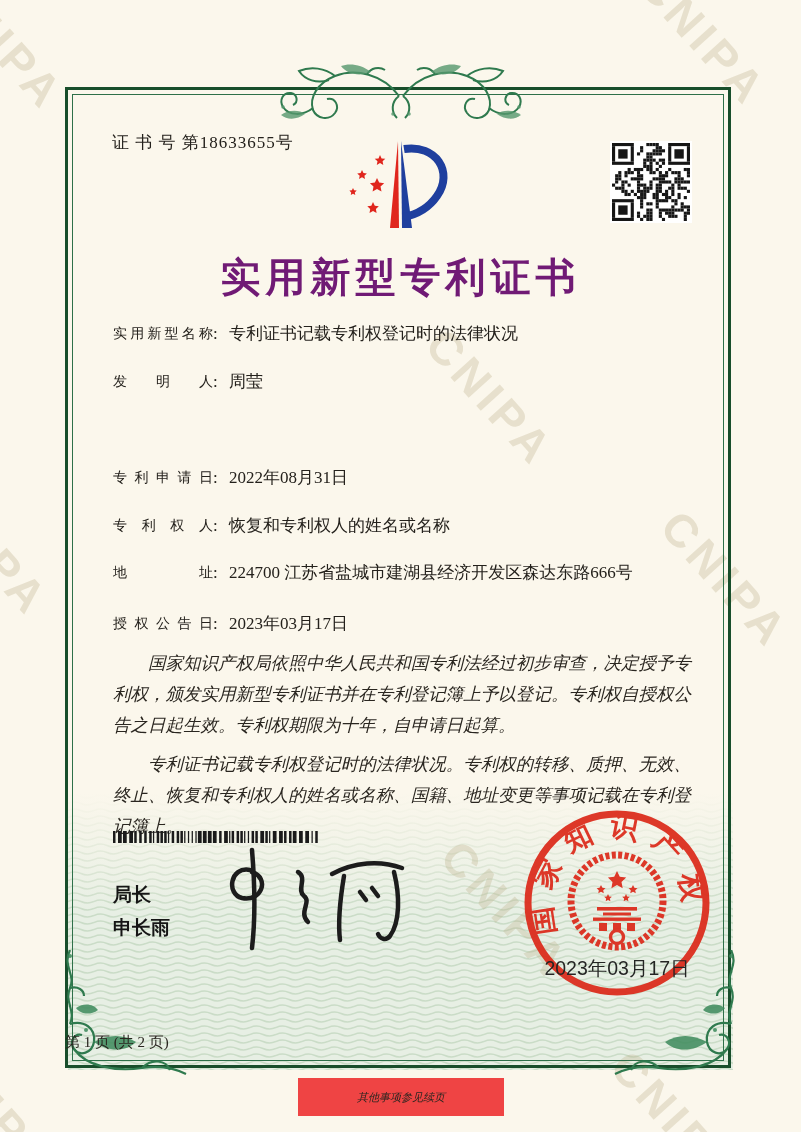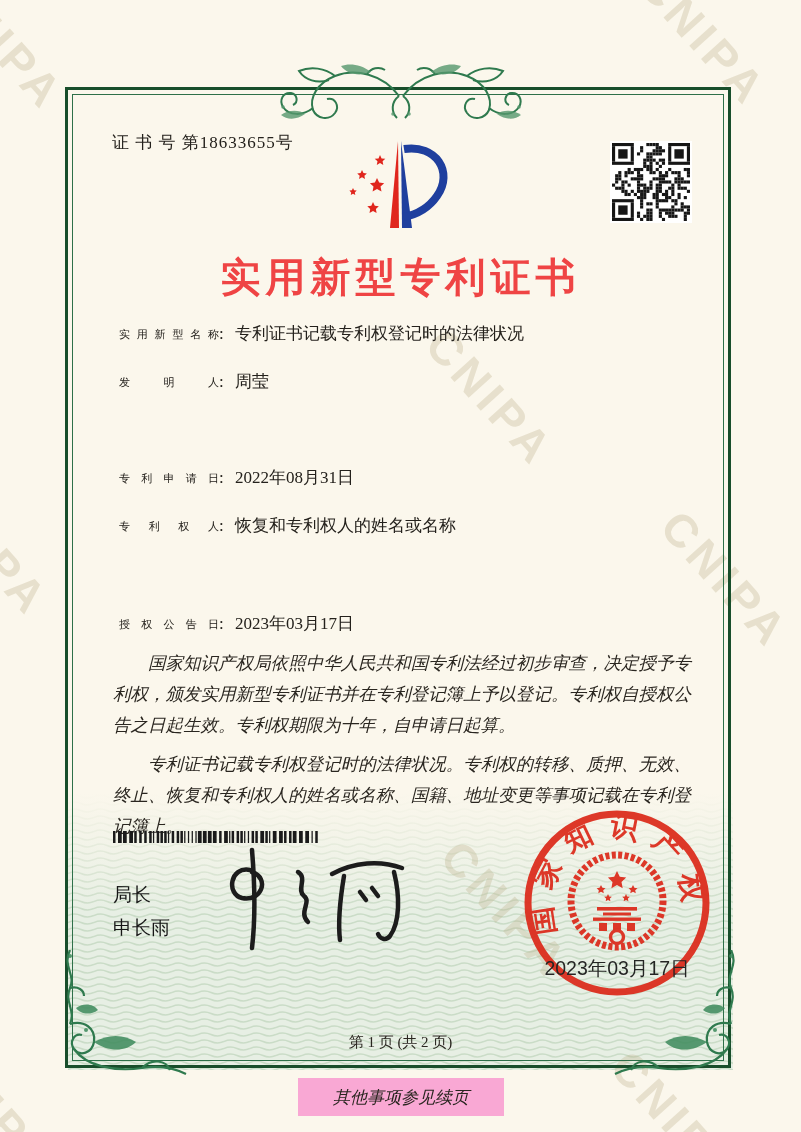--- a/index.html
+++ b/index.html
@@ -27,40 +27,40 @@
     border:3px solid #184e2b;z-index:3;box-sizing:border-box;}
   .b-inner{position:absolute;left:72px;top:94px;width:652px;height:967px;
     border:1px solid #2e7049;z-index:3;box-sizing:border-box;}
   .ornament{position:absolute;z-index:4;}
   
   .content{position:absolute;inset:0;z-index:5;border-radius:8px;}
   .cert-no{position:absolute;left:112px;top:131px;font-size:17px;letter-spacing:1px;}
   .logo{position:absolute;left:340px;top:136px;width:120px;height:102px;}
   .qr{position:absolute;left:610px;top:141px;width:82px;height:82px;background:#fff;padding:2px;box-sizing:border-box;}
   .title{position:absolute;left:65px;top:250px;width:671px;text-align:center;
-    font-size:40px;font-weight:700;letter-spacing:5px;color:#ef4444;}
+    font-size:40px;font-weight:700;letter-spacing:5px;color:#701a75;}
   .row{position:absolute;left:113px;font-size:17px;line-height:24px;white-space:nowrap;}
-  .row .lb{display:inline-block;width:100px;font-size:11px;
-    text-align:justify;text-align-last:justify;vertical-align:top;margin-left:6px;}
+  .row .lb{display:inline-block;width:100px;font-size:14px;
+    text-align:justify;text-align-last:justify;vertical-align:top;}
   .row .cl{display:inline-block;width:16px;text-align:left;}
   .row .lb2{display:inline-block;width:88px;font-size:16.5px;
     text-align:justify;text-align-last:justify;vertical-align:top;}
   .col2{position:absolute;left:358px;top:0;white-space:nowrap;}
   .paras{position:absolute;left:113px;top:648px;width:578px;
     font-size:17.5px;line-height:31px;text-align:justify;font-style:italic;color:#2a2620;}
   .paras p{margin:0 0 8px 0;text-indent:2em;}
   .barcode{position:absolute;left:113px;top:831px;width:206px;height:12px;}
   .signer{position:absolute;left:113px;font-family:"Liberation Sans","DejaVu Sans",sans-serif;
-    font-size:19px;font-weight:400;color:#161616;}
+    font-size:19px;font-weight:700;color:#161616;}
   .signature{position:absolute;left:212px;top:843px;width:200px;height:112px;z-index:5;}
   .seal{position:absolute;left:517px;top:803px;width:200px;height:200px;z-index:6;}
-  .page-info{position:absolute;left:65px;top:1033px;width:671px;text-align:center;font-size:15px;color:#2a2620;}
+  .page-info{position:absolute;left:65px;top:1033px;width:671px;text-align:left;font-size:15px;color:#2a2620;}
   .note-box{position:absolute;left:298px;top:1078px;width:206px;height:38px;z-index:5;
-    background:#f9a8d4;display:flex;align-items:center;justify-content:center;
-    font-size:17px;font-style:italic;color:#2a2620;}
+    background:#ef4444;display:flex;align-items:center;justify-content:center;
+    font-size:11px;font-style:italic;color:#2a2620;}
 </style>
 </head>
 <body>
 
 <div class="paper">
 
   <div class="band">
     <svg width="665" height="277">
       <defs>
         <pattern id="waves" width="26" height="7" patternUnits="userSpaceOnUse">
@@ -389,20 +389,23 @@
     </div>
     <div class="row" style="top:370px">
       <span class="lb">发明人</span><span class="cl">:</span><span>周莹</span>
     </div>
     <div class="row" style="top:466px">
       <span class="lb">专利申请日</span><span class="cl">:</span><span>2022年08月31日</span>
     </div>
     <div class="row" style="top:514px">
       <span class="lb">专利权人</span><span class="cl">:</span><span>恢复和专利权人的姓名或名称</span>
     </div>
+    <div class="row" style="top:561px">
+      <span class="lb">地址</span><span class="cl">:</span><span>224700 江苏省盐城市建湖县经济开发区森达东路666号</span>
+    </div>
     <div class="row" style="top:612px;width:578px">
       <span class="lb">授权公告日</span><span class="cl">:</span><span>2023年03月17日</span>
     </div>
 
     <div class="paras">
       <p>国家知识产权局依照中华人民共和国专利法经过初步审查，决定授予专利权，颁发实用新型专利证书并在专利登记簿上予以登记。专利权自授权公告之日起生效。专利权期限为十年，自申请日起算。</p>
       <p>专利证书记载专利权登记时的法律状况。专利权的转移、质押、无效、终止、恢复和专利权人的姓名或名称、国籍、地址变更等事项记载在专利登记簿上。</p>
     </div>
 
     <svg class="barcode" id="barcodesvg" viewBox="0 0 206 12">

